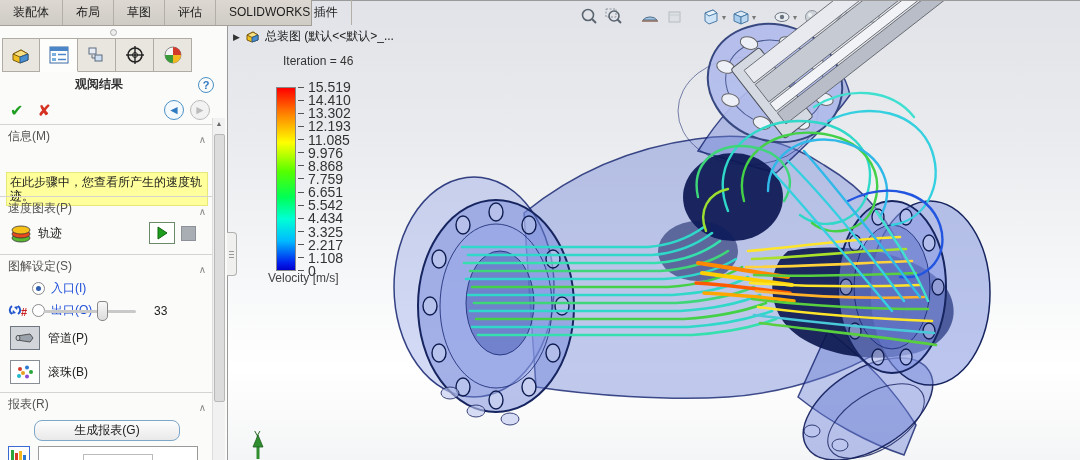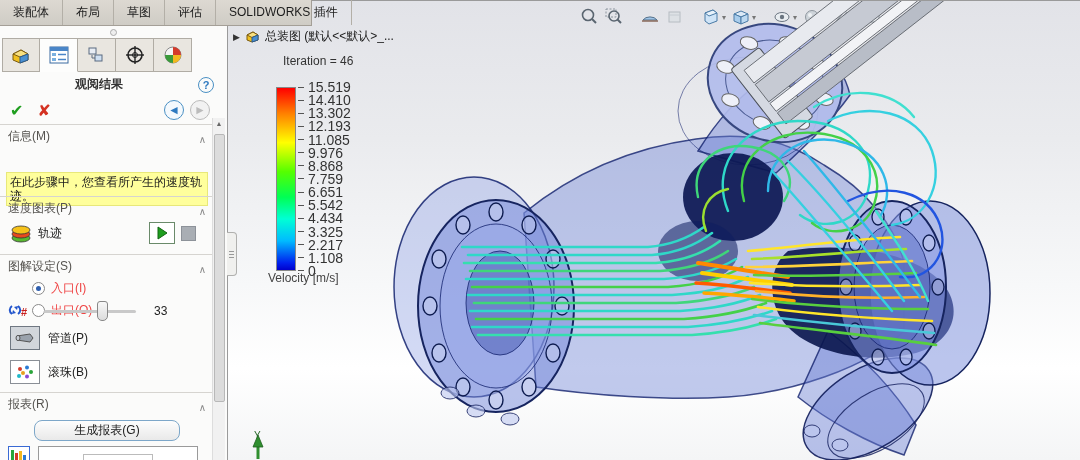--- a/index.html
+++ b/index.html
@@ -59,21 +59,21 @@
   .pdivider { position:absolute; left:0; width:212px; border-top:1px solid #d6d4d0; }
   .sect { position:absolute; left:8px; width:198px; display:flex; align-items:flex-end; color:#55534f; }
   .sect .chev { margin-left:auto; color:#888; font-size:10px; }
   .ymsg { position:absolute; left:6px; top:146px; width:202px; background:#ffff9c; border:1px solid #e8e87a;
           color:#1a1a1a; padding:2px 3px; font-size:12px; line-height:14px; }
   .trajrow { position:absolute; left:10px; top:196px; width:200px; display:flex; align-items:center;font-family:Liberation Serif, serif; }
   .trajlbl { margin-left:6px; color:#222; }
   .playbtn { margin-left:auto; width:26px; height:22px; border:1px solid #6a8a6a; background:#fff;
              display:flex; align-items:center; justify-content:center; }
   .stopbtn { width:15px; height:15px; background:#a9aeb4; border:1px solid #8d9299; margin-left:6px; margin-right:14px; }
-  .radiorow { position:absolute; left:32px; display:flex; align-items:center; gap:6px; color:#ef4444; }
+  .radiorow { position:absolute; left:32px; display:flex; align-items:center; gap:6px; color:#1d4ed8; }
   .radio { width:13px; height:13px; border:1px solid #8a8a8a; border-radius:50%; background:#fff; position:relative; }
   .radio.sel::after { content:""; position:absolute; left:3px; top:3px; width:5px; height:5px; border-radius:50%; background:#2f5fae; }
   .sliderrow { position:absolute; left:8px; top:276px; width:200px; display:flex; align-items:center; }
   .strack { position:relative; width:92px; height:3px; background:#c9c9c9; border-radius:2px; margin-left:14px; }
   .sthumb { position:absolute; left:58%; top:-9px; width:11px; height:20px; background:linear-gradient(#f8f8f8,#dcdcdc);
             border:1px solid #888; border-radius:3px 3px 5px 5px; }
   .sval { margin-left:18px; color:#222; }
   .togrow { position:absolute; left:10px; display:flex; align-items:center; gap:8px; color:#222; }
   .togbtn { width:30px; height:24px; border:1px solid #8a8f96; background:#fff; display:flex; align-items:center; justify-content:center; }
   .togbtn.pressed { background:#d2d6db; border-color:#6f7781; }

